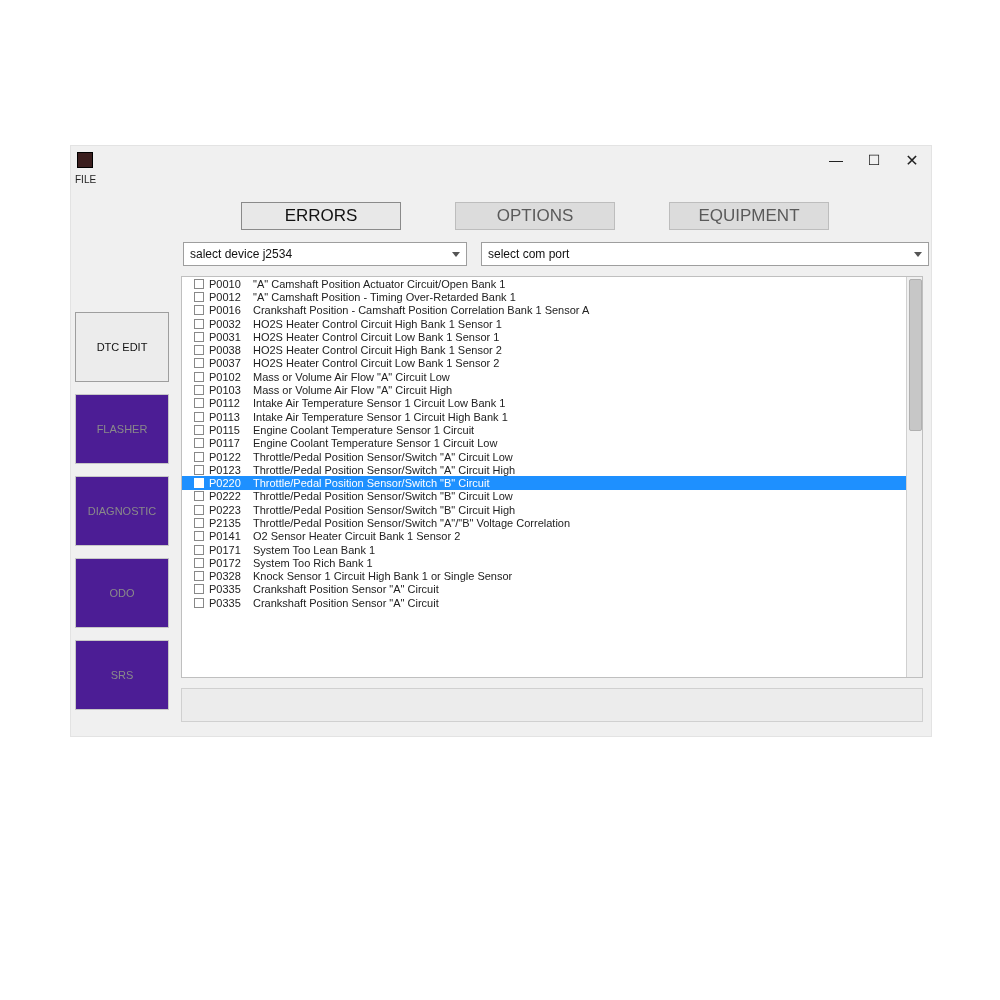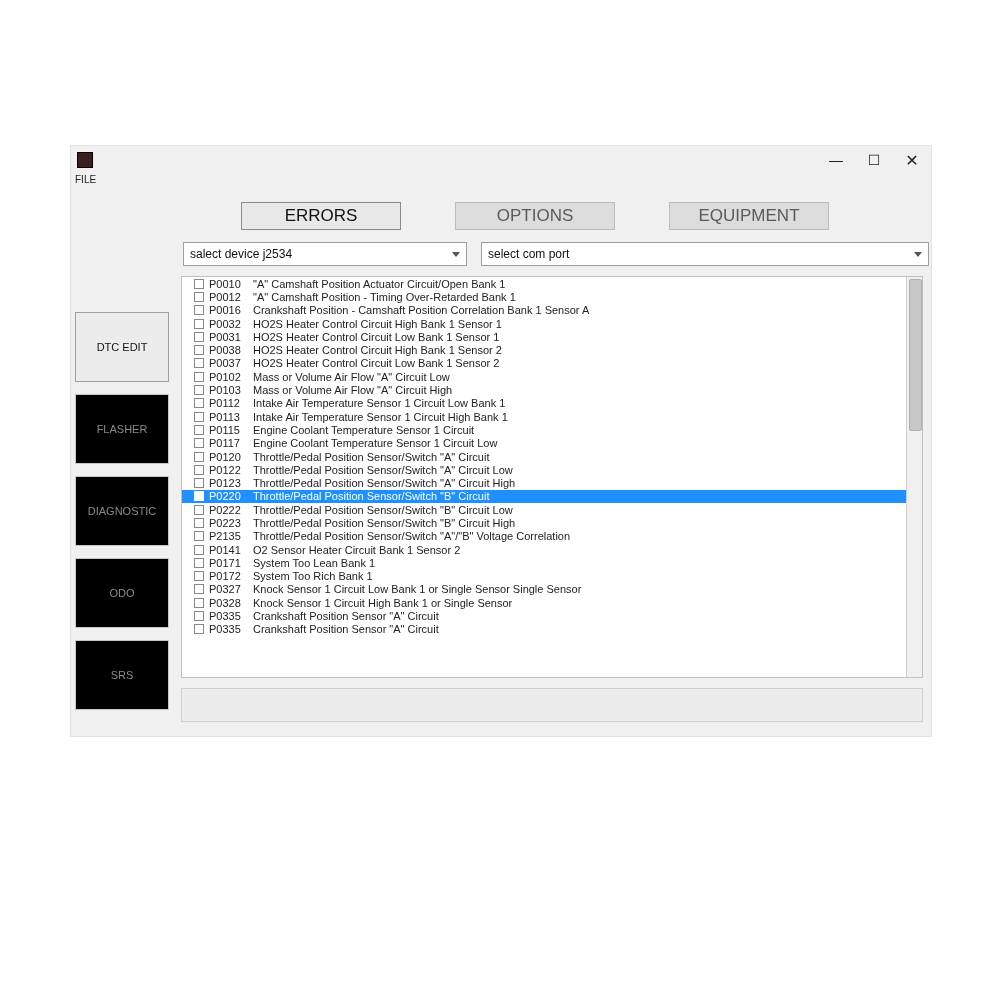--- a/index.html
+++ b/index.html
@@ -30,21 +30,21 @@
          border:1px solid #9e9e9e;font-size:12px;color:#111;
          display:flex;align-items:center;padding:0 20px 0 6px;}
   .combo.dev{left:112px;width:256px;align-items:center;}
   .combo.port{left:410px;width:420px;}
   .combo::after{content:"";position:absolute;right:6px;top:50%;
                 border-left:4px solid transparent;border-right:4px solid transparent;
                 border-top:5px solid #555;transform:translateY(-2px);}
   
   .side-tabs{position:absolute;left:4px;top:82px;width:94px;display:flex;
              flex-direction:column;gap:12px;margin-top:36px;}
-  .side-tab{height:68px;background:#000000;border:1px solid #c7c7c7;
+  .side-tab{height:68px;background:#4c1d95;border:1px solid #c7c7c7;
             display:flex;align-items:center;justify-content:center;
             font-size:11px;color:#8a8a8a;text-align:center;}
   .side-tab.active{background:#ececec;border-color:#9e9e9e;color:#111;}
   
   .listbox{position:absolute;left:110px;top:82px;right:8px;height:400px;
            background:#fff;border:1px solid #bfbfbf;overflow:hidden;}
   .list-scroll{position:absolute;top:0;right:0;width:15px;height:100%;
                background:#f0f0f0;border-left:1px solid #d0d0d0;}
   .thumb{position:absolute;top:2px;left:2px;width:11px;height:150px;
          background:#c7c7c7;border:1px solid #b0b0b0;border-radius:2px;}
@@ -162,25 +162,20 @@
             <span class="code">P0115</span>
             <span>Engine Coolant Temperature Sensor 1 Circuit</span>
           </div>
           <div class="row">
             <input type="checkbox" style="">
             <span class="code">P0117</span>
             <span>Engine Coolant Temperature Sensor 1 Circuit Low</span>
           </div>
           <div class="row">
             <input type="checkbox" style="">
-            <span class="code">P0120</span>
-            <span>Throttle/Pedal Position Sensor/Switch "A" Circuit</span>
-          </div>
-          <div class="row">
-            <input type="checkbox" style="">
             <span class="code">P0122</span>
             <span>Throttle/Pedal Position Sensor/Switch "A" Circuit Low</span>
           </div>
           <div class="row">
             <input type="checkbox" style="">
             <span class="code">P0123</span>
             <span>Throttle/Pedal Position Sensor/Switch "A" Circuit High</span>
           </div>
           <div class="row sel">
             <input type="checkbox" style="">
@@ -209,25 +204,20 @@
           </div>
           <div class="row">
             <input type="checkbox" style="">
             <span class="code">P0171</span>
             <span>System Too Lean Bank 1</span>
           </div>
           <div class="row">
             <input type="checkbox" style="">
             <span class="code">P0172</span>
             <span>System Too Rich Bank 1</span>
-          </div>
-          <div class="row">
-            <input type="checkbox" style="">
-            <span class="code">P0327</span>
-            <span>Knock Sensor 1 Circuit Low Bank 1 or Single Sensor Single Sensor</span>
           </div>
           <div class="row">
             <input type="checkbox" style="">
             <span class="code">P0328</span>
             <span>Knock Sensor 1 Circuit High Bank 1 or Single Sensor</span>
           </div>
           <div class="row">
             <input type="checkbox" style="">
             <span class="code">P0335</span>
             <span>Crankshaft Position Sensor "A" Circuit</span>

